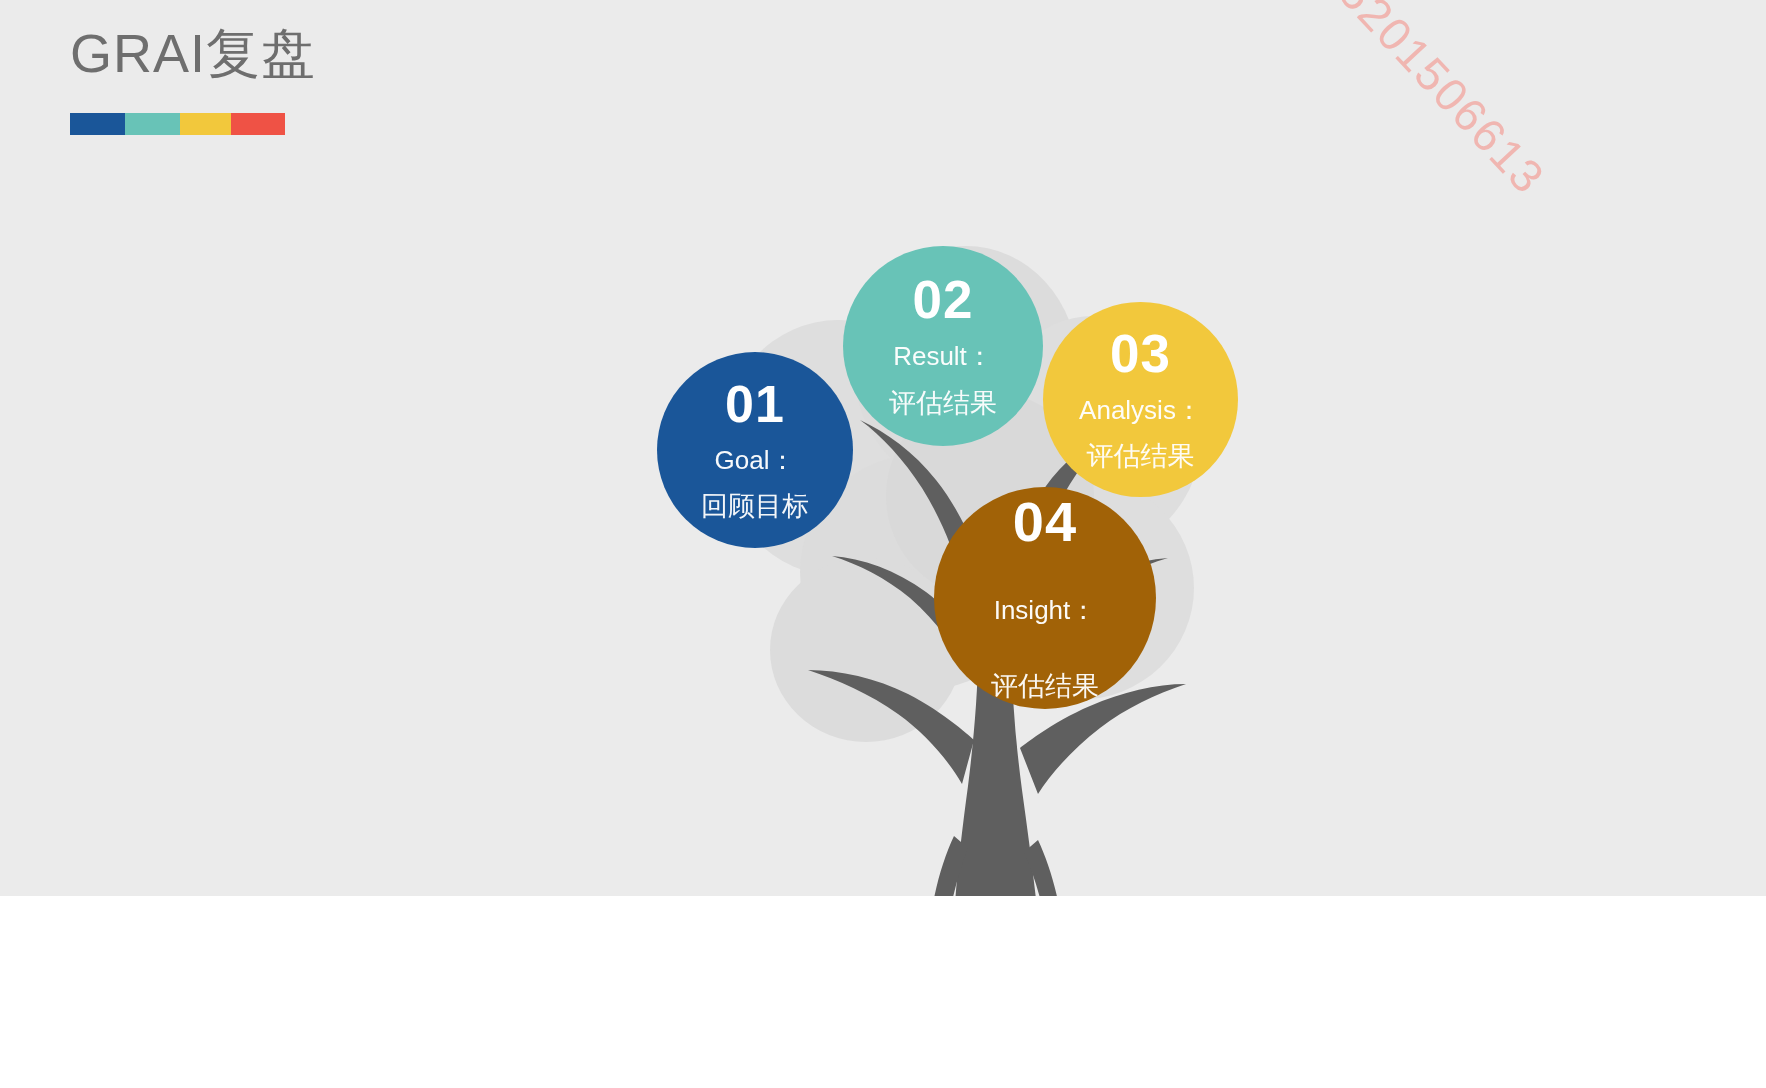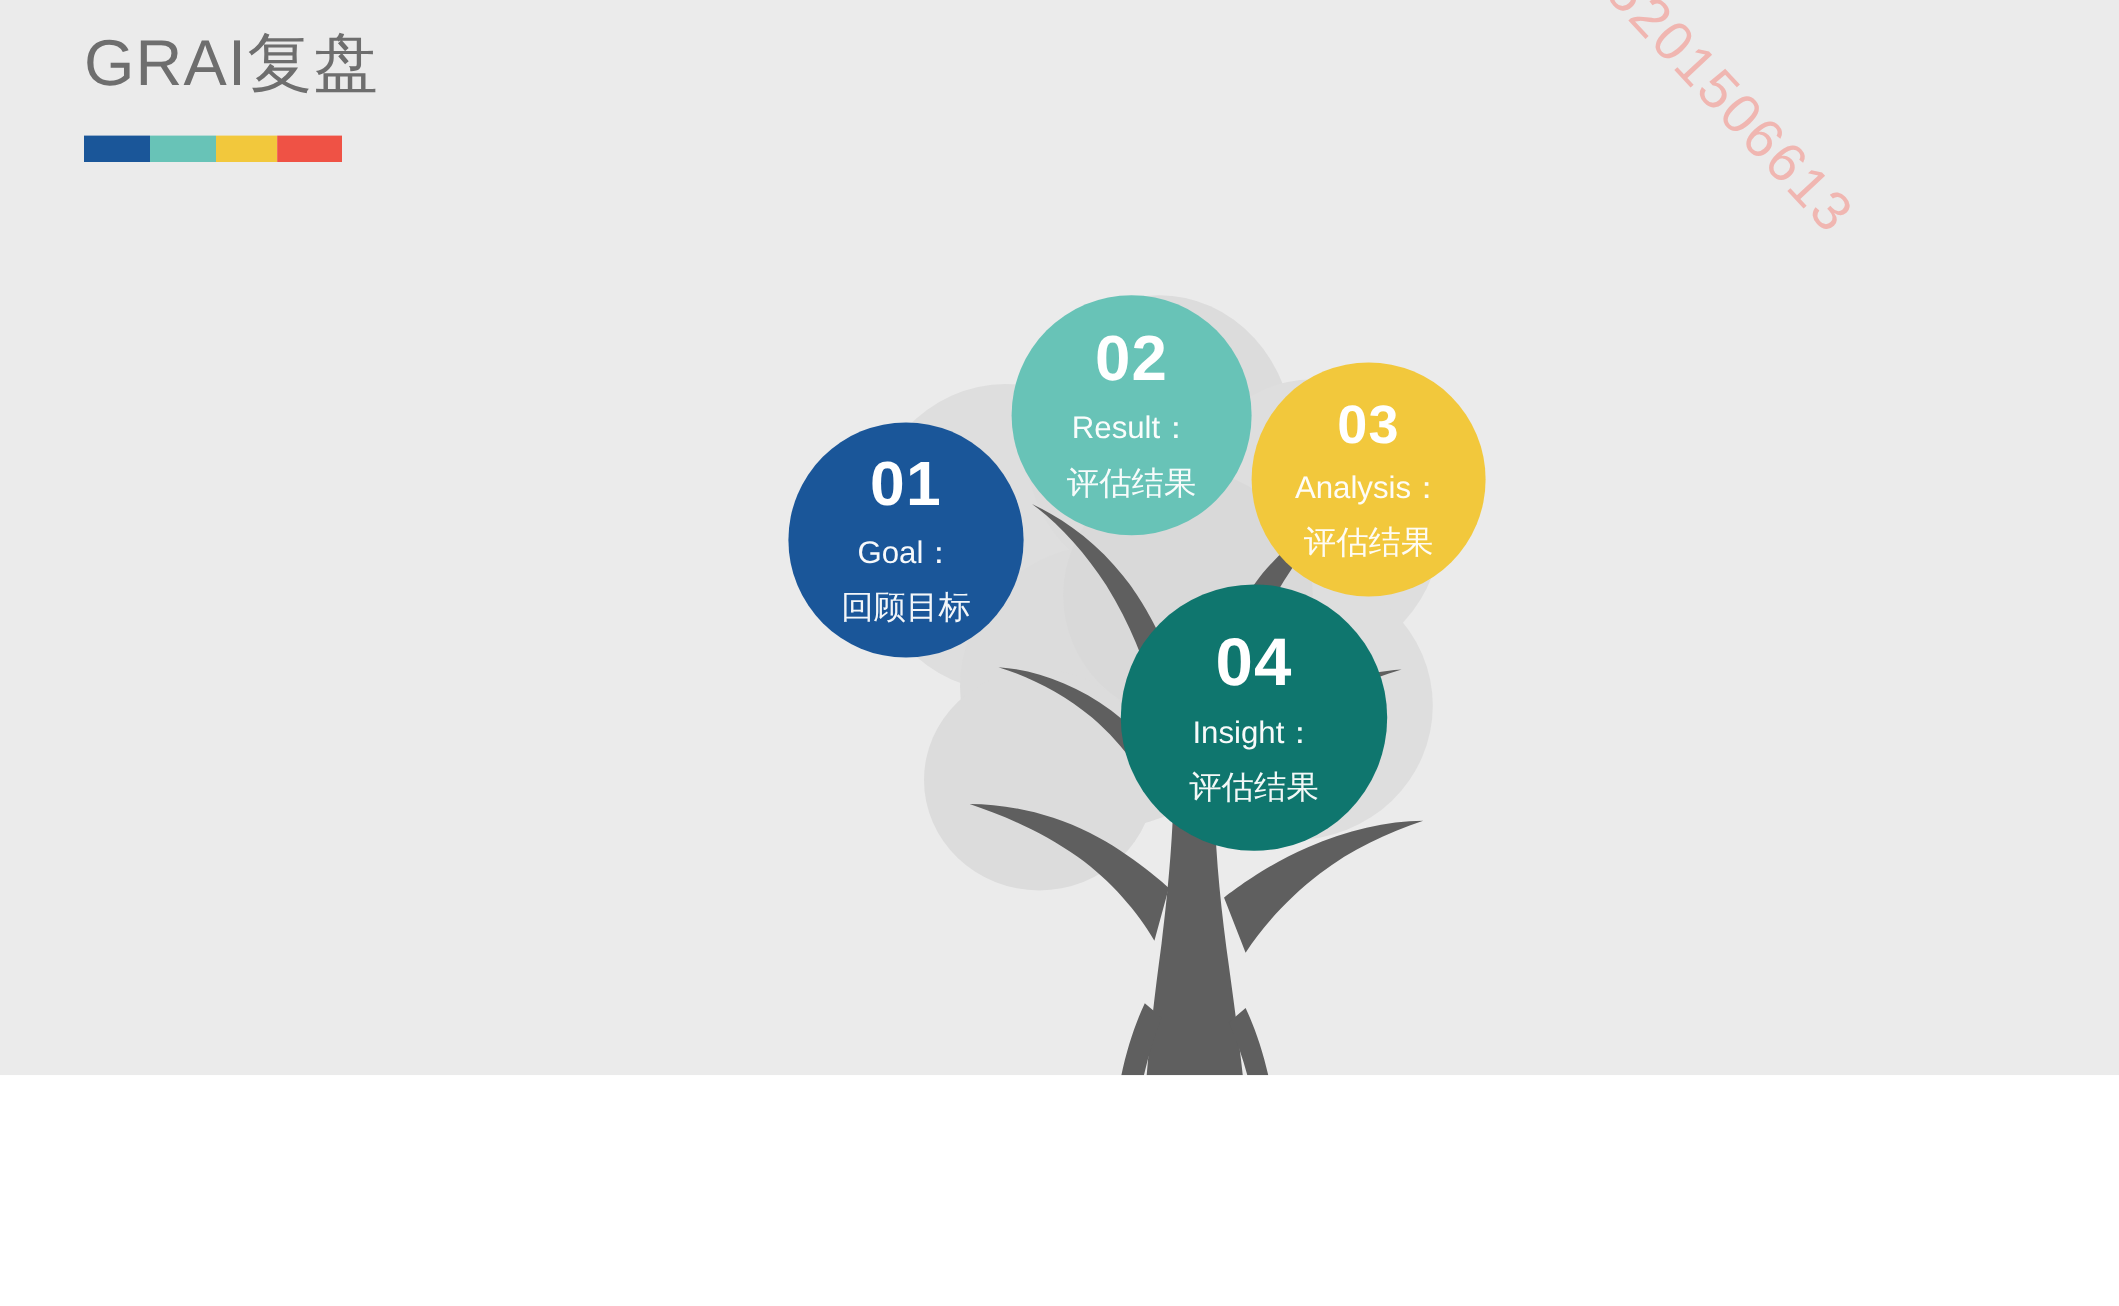--- a/index.html
+++ b/index.html
@@ -102,21 +102,21 @@
     opacity: 0.95;
   }
 
   #node-01 { left: 657px; top: 352px; width: 196px; height: 196px; text-align: center; }
   #node-02 { left: 843px; top: 246px; width: 200px; height: 200px; }
   #node-03 { left: 1043px; top: 302px; width: 195px; height: 195px; }
   #node-04 { left: 934px; top: 487px; width: 222px; height: 222px; }
 
   #node-01 .node-num { font-size: 52px; }
   #node-02 .node-num { font-size: 53px; }
-  #node-03 .node-num { font-size: 45px; }
+  #node-03 .node-num { font-size: 53px; }
   #node-04 .node-num { font-size: 56px; }
 </style>
 </head>
 <body>
 
 <div id="slide" style="background: rgb(235, 235, 235);">
 
   <div id="title-block">
     <div id="page-title">GRAI复盘</div>
   </div>
@@ -204,19 +204,19 @@
     <div class="node-en">Result：</div>
     <div class="node-cn">评估结果</div>
   </div>
 
   <div class="node-circle" id="node-03" style="background: rgb(242, 200, 60);">
     <div class="node-num">03</div>
     <div class="node-en">Analysis：</div>
     <div class="node-cn">评估结果</div>
   </div>
 
-  <div class="node-circle" id="node-04" style="background: #0f766e;">
+  <div class="node-circle" id="node-04" style="background: #a16207; gap: 30px;">
     <div class="node-num">04</div>
     <div class="node-en">Insight：</div>
     <div class="node-cn">评估结果</div>
   </div>
 
 </div>
 
 </body></html>

